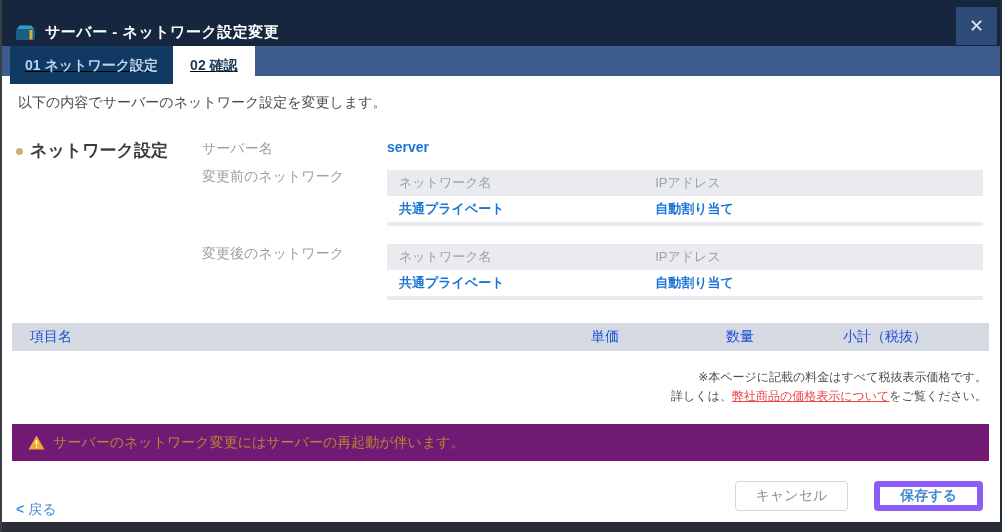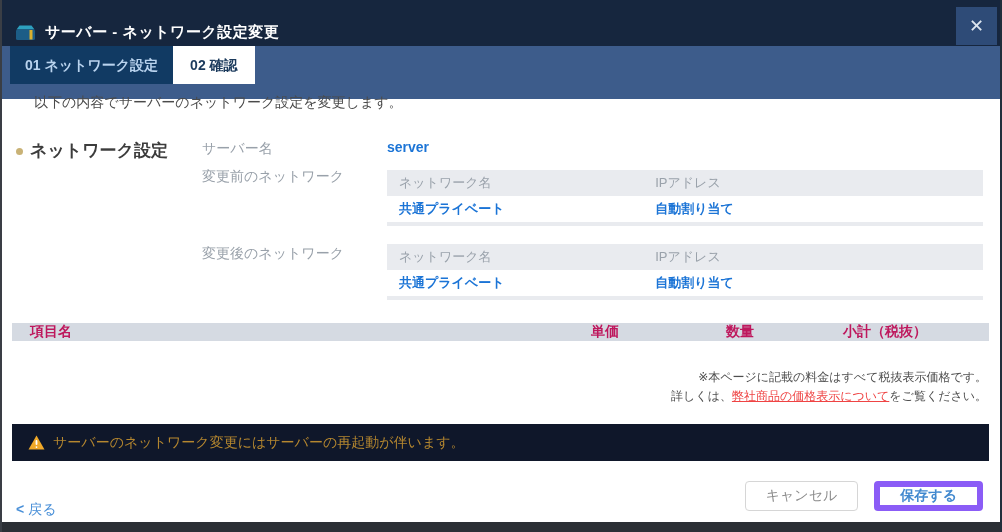--- a/index.html
+++ b/index.html
@@ -9,56 +9,56 @@
     border-left:2px solid #3a3e45; border-right:2px solid #222e3c;
   }
   
   .hdr { position:absolute; top:0; left:0; right:0; height:64px; background:#16263e;
          display:flex; align-items:center; padding-left:12px; }
   .hdr-title { color:#ffffff; font-size:15px; font-weight:bold; margin-left:8px; letter-spacing:.5px; }
   .close-btn { position:absolute; top:7px; right:3px; width:41px; height:38px; background:#2e4b77;
                display:flex; align-items:center; justify-content:center; color:#dde6f0;
                font-size:18px; cursor:pointer; }
   
-  .tabbar { position:absolute; top:46px; left:0; right:0; height:53px; background:#3d5c8b;
-            display:flex; padding-left:8px; }
+  .tabbar { position:absolute; top:46px; left:0; right:0; height:30px; background:#3d5c8b;
+            display:flex; padding-left:8px;text-decoration:underline; }
   .tab { height:38px; line-height:38px; font-size:14px; font-weight:bold; padding:0 15px; cursor:pointer; }
   .tab.inactive { background:#113a63; color:#b9d3ee; }
   .tab.active   { background:#ffffff; color:#1b3a5c; padding:0 17px; }
   
-  .intro { position:absolute; top:94px; left:32px; font-size:14px; color:#4a4a4a; }
+  .intro { position:absolute; top:94px; left:16px; font-size:14px; color:#4a4a4a; }
   .sec-title { position:absolute; top:139px; left:14px; font-size:17px; font-weight:bold; color:#3c3c3c; }
   .bullet { display:inline-block; width:7px; height:7px; border-radius:50%; background:#c9b276;
             margin-right:7px; vertical-align:1px; }
   .flabel { position:absolute; left:200px; font-size:14px; color:#99a1aa; }
   .server-val { position:absolute; left:385px; top:139px; font-size:14px; font-weight:bold; color:#1b74d6; }
   .ntable { position:absolute; left:385px; width:596px; background:#e9ebef; padding-bottom:4px; }
   .ntable .thead { display:flex; height:26px; align-items:center; font-size:13px; color:#9aa2ab; }
   .ntable .trow  { display:flex; height:26px; align-items:center; background:#fff; font-size:13px;
                    font-weight:bold; color:#1b74d6; }
   .ntable .c1 { width:45%; padding-left:12px; }
   .ntable .c2 { width:55%; }
   
-  .price-hdr { position:absolute; top:323px; left:10px; right:11px; height:18px; background:#d5dae2;
-               display:flex; align-items:center; font-size:14px; font-weight:bold; color:#be185d; }
+  .price-hdr { position:absolute; top:323px; left:10px; right:11px; height:28px; background:#d5dae2;
+               display:flex; align-items:center; font-size:14px; font-weight:normal; color:#1d4ed8; }
   .ph-item { flex:1; padding-left:18px; }
   .ph-unit { width:150px; text-align:right; }
   .ph-qty  { width:135px; text-align:right; }
   .ph-sub  { width:235px; text-align:right; padding-right:62px; }
   .notes { position:absolute; top:368px; right:13px; text-align:right; font-size:12px;
            color:#4e4e4e; line-height:19px; }
   .notes a, .price-link { color:#ef4444; text-decoration:underline; cursor:pointer; }
   
-  .warn { position:absolute; top:424px; left:10px; right:11px; height:37px; background:#0f172a;
+  .warn { position:absolute; top:424px; left:10px; right:11px; height:37px; background:#701a75;
           display:flex; align-items:center; padding-left:16px; font-size:14px; color:#b5872f; }
   .warn-icon { margin-right:8px; display:flex; }
   
   .back-link { position:absolute; left:14px; top:488px; font-size:14px; color:#4a90d8; cursor:pointer;margin-top:13px; }
   .back-chev { font-weight:bold; margin-right:4px; }
-  .btns { position:absolute; top:481px; right:17px; display:flex; gap:16px; }
+  .btns { position:absolute; top:481px; right:17px; display:flex; gap:26px; }
   .btn { height:30px; min-width:90px; padding:0 20px; background:#fff; border-radius:4px;
          font-size:14px; cursor:pointer; font-family:inherit; }
   .btn-cancel { border:1px solid #d6d6d6; color:#8b8b8b; }
   .btn-save   { border:6px solid #8b5cf6; color:#4289cf; font-weight:bold; }
   .bottom-bar { position:absolute; bottom:0; left:-2px; right:-2px; height:10px; background:#2b2f35; }
 </style>
 </head>
 <body>
 
 <div class="dialog">

